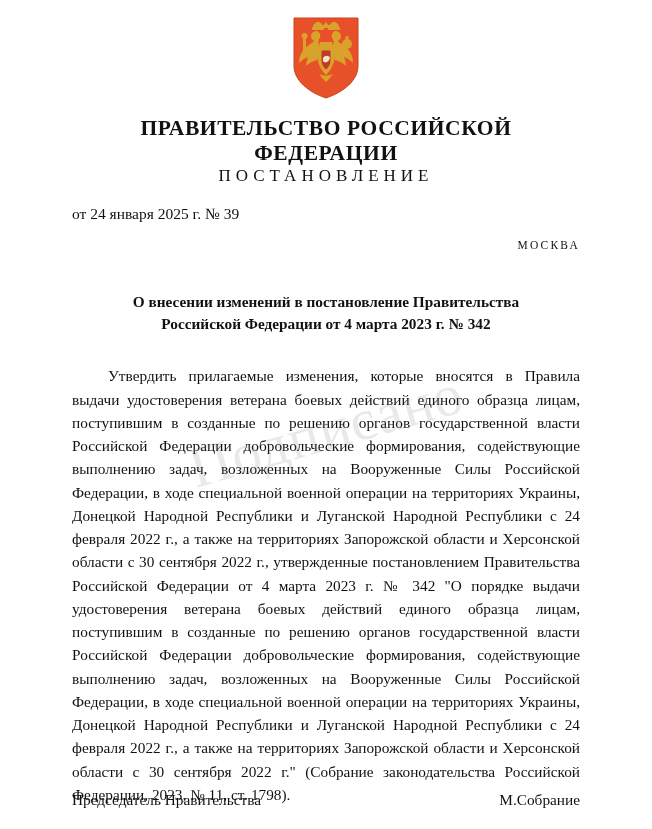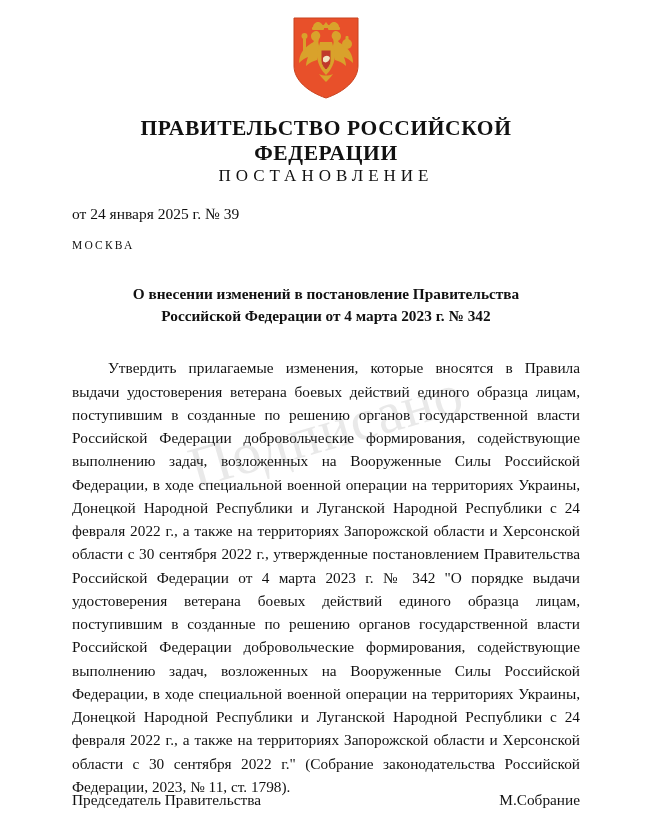--- a/index.html
+++ b/index.html
@@ -49,27 +49,27 @@
     text-align: center;
     font-size: 17px;
     letter-spacing: 5px;
   }
   .doc-date {
     margin-top: 19px;
     font-size: 15.5px;
   }
   .doc-city {
     margin-top: 16px;
-    text-align: left;
+    text-align: right;
     font-size: 11.5px;
     letter-spacing: 2.2px;
   }
 
   .doc-subject {
-    margin: 32px auto 0 auto;
+    margin: 40px auto 0 auto;
     width: 430px;
     text-align: center;
     font-weight: bold;
     font-size: 15.3px;
     line-height: 1.45;
   }
 
   
   .body-text {
     margin-top: 29px;

